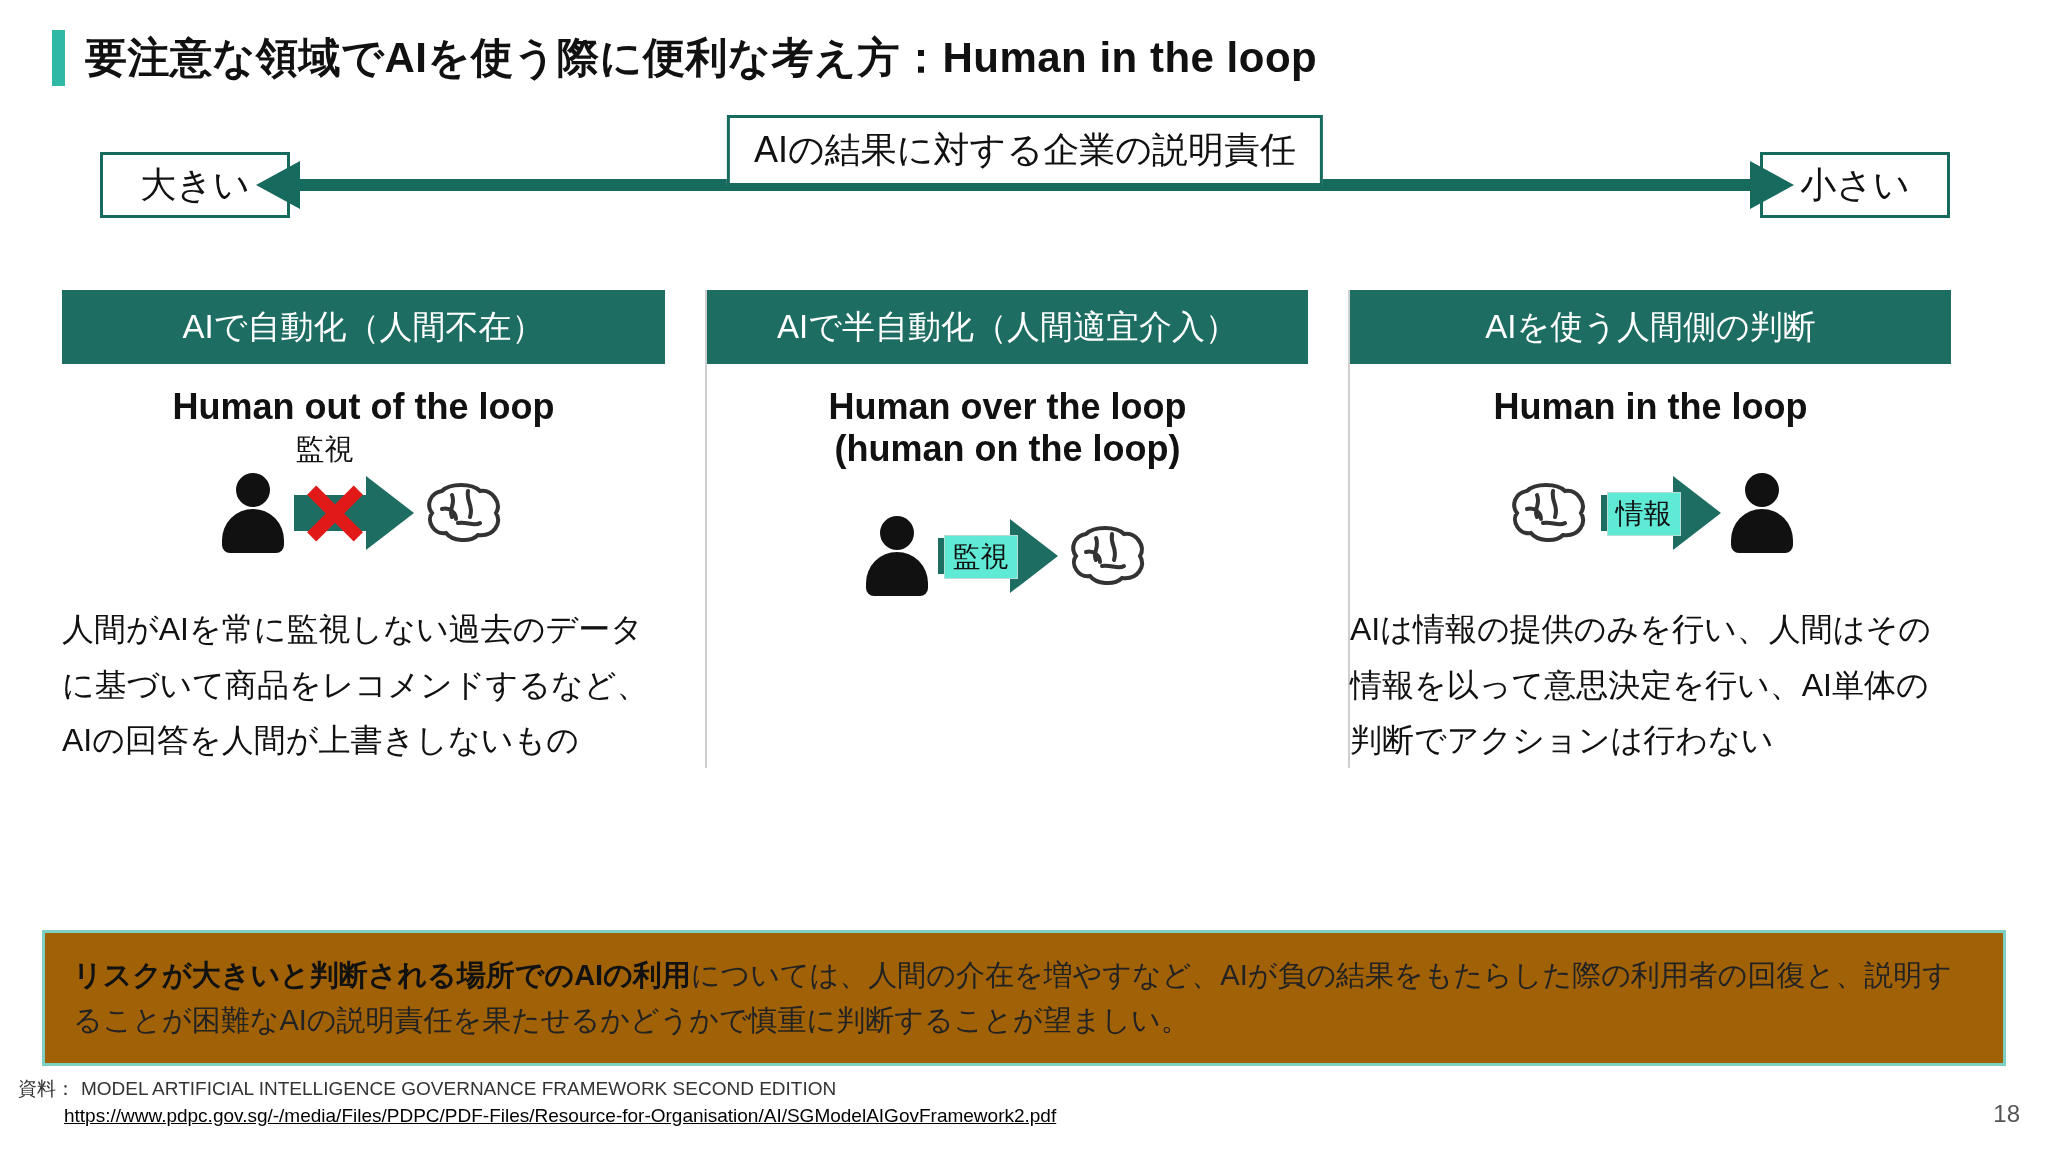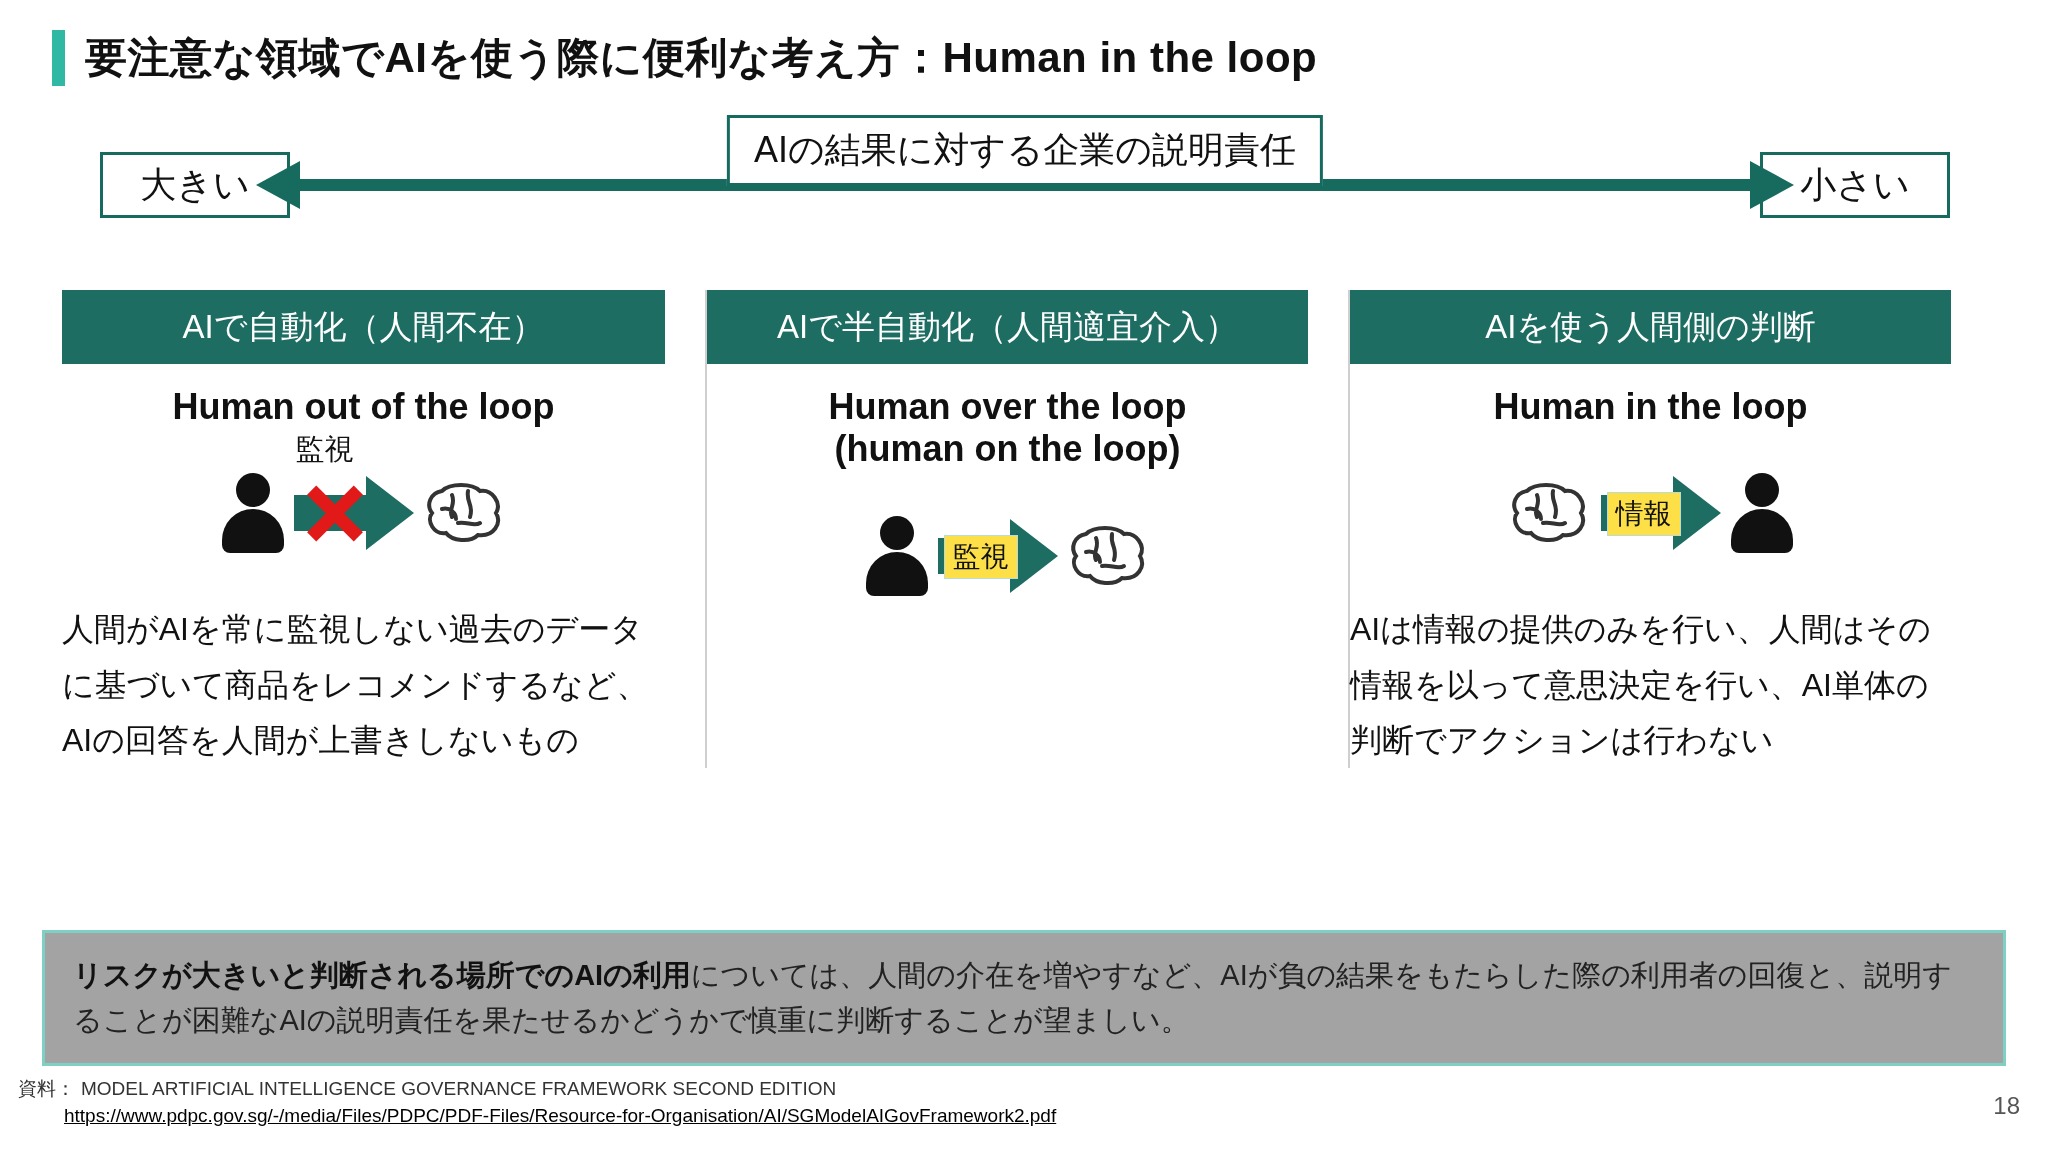--- a/index.html
+++ b/index.html
@@ -203,21 +203,21 @@
     position: absolute;
     top: -46px;
     left: 2px;
     font-size: 29px;
     color: #111;
     white-space: nowrap;
   }
   .arrow-caption.onarrow {
     top: 16px;
     left: 6px;
-    background: #fde047;
+    background: #5eead4;
     padding: 2px 8px;
     border: 1px solid #b8dcd6;
     font-size: 28px;
   }
   .red-x {
     position: absolute;
     left: 8px;
     top: 4px;
     width: 66px;
     height: 66px;
@@ -242,21 +242,21 @@
     text-align: left;
   }
 
   
   .callout {
     position: absolute;
     left: 42px;
     right: 42px;
     top: 930px;
     border: 3px solid #7ecfc4;
-    background: #a3a3a3;
+    background: #a16207;
     padding: 20px 28px;
     box-sizing: border-box;
     font-size: 29px;
     line-height: 1.55;
     color: #222;
   }
   .callout b { font-weight: bold; color: #111; }
 
   
   .source {
@@ -271,21 +271,21 @@
   .source a {
     color: #000000;
     text-decoration: underline;
     font-size: 19px;
     display: inline-block;
     margin-left: 46px;
   }
   .page-num {
     position: absolute;
     right: 28px;
-    bottom: 32px;
+    bottom: 24px;
     font-size: 24px;
     color: #555;
   }
 </style>
 </head>
 <body>
 
 <div class="title-row">
   <div class="title-bar"></div>
   <div class="title-text">要注意な領域でAIを使う際に便利な考え方：Human in the loop</div>

